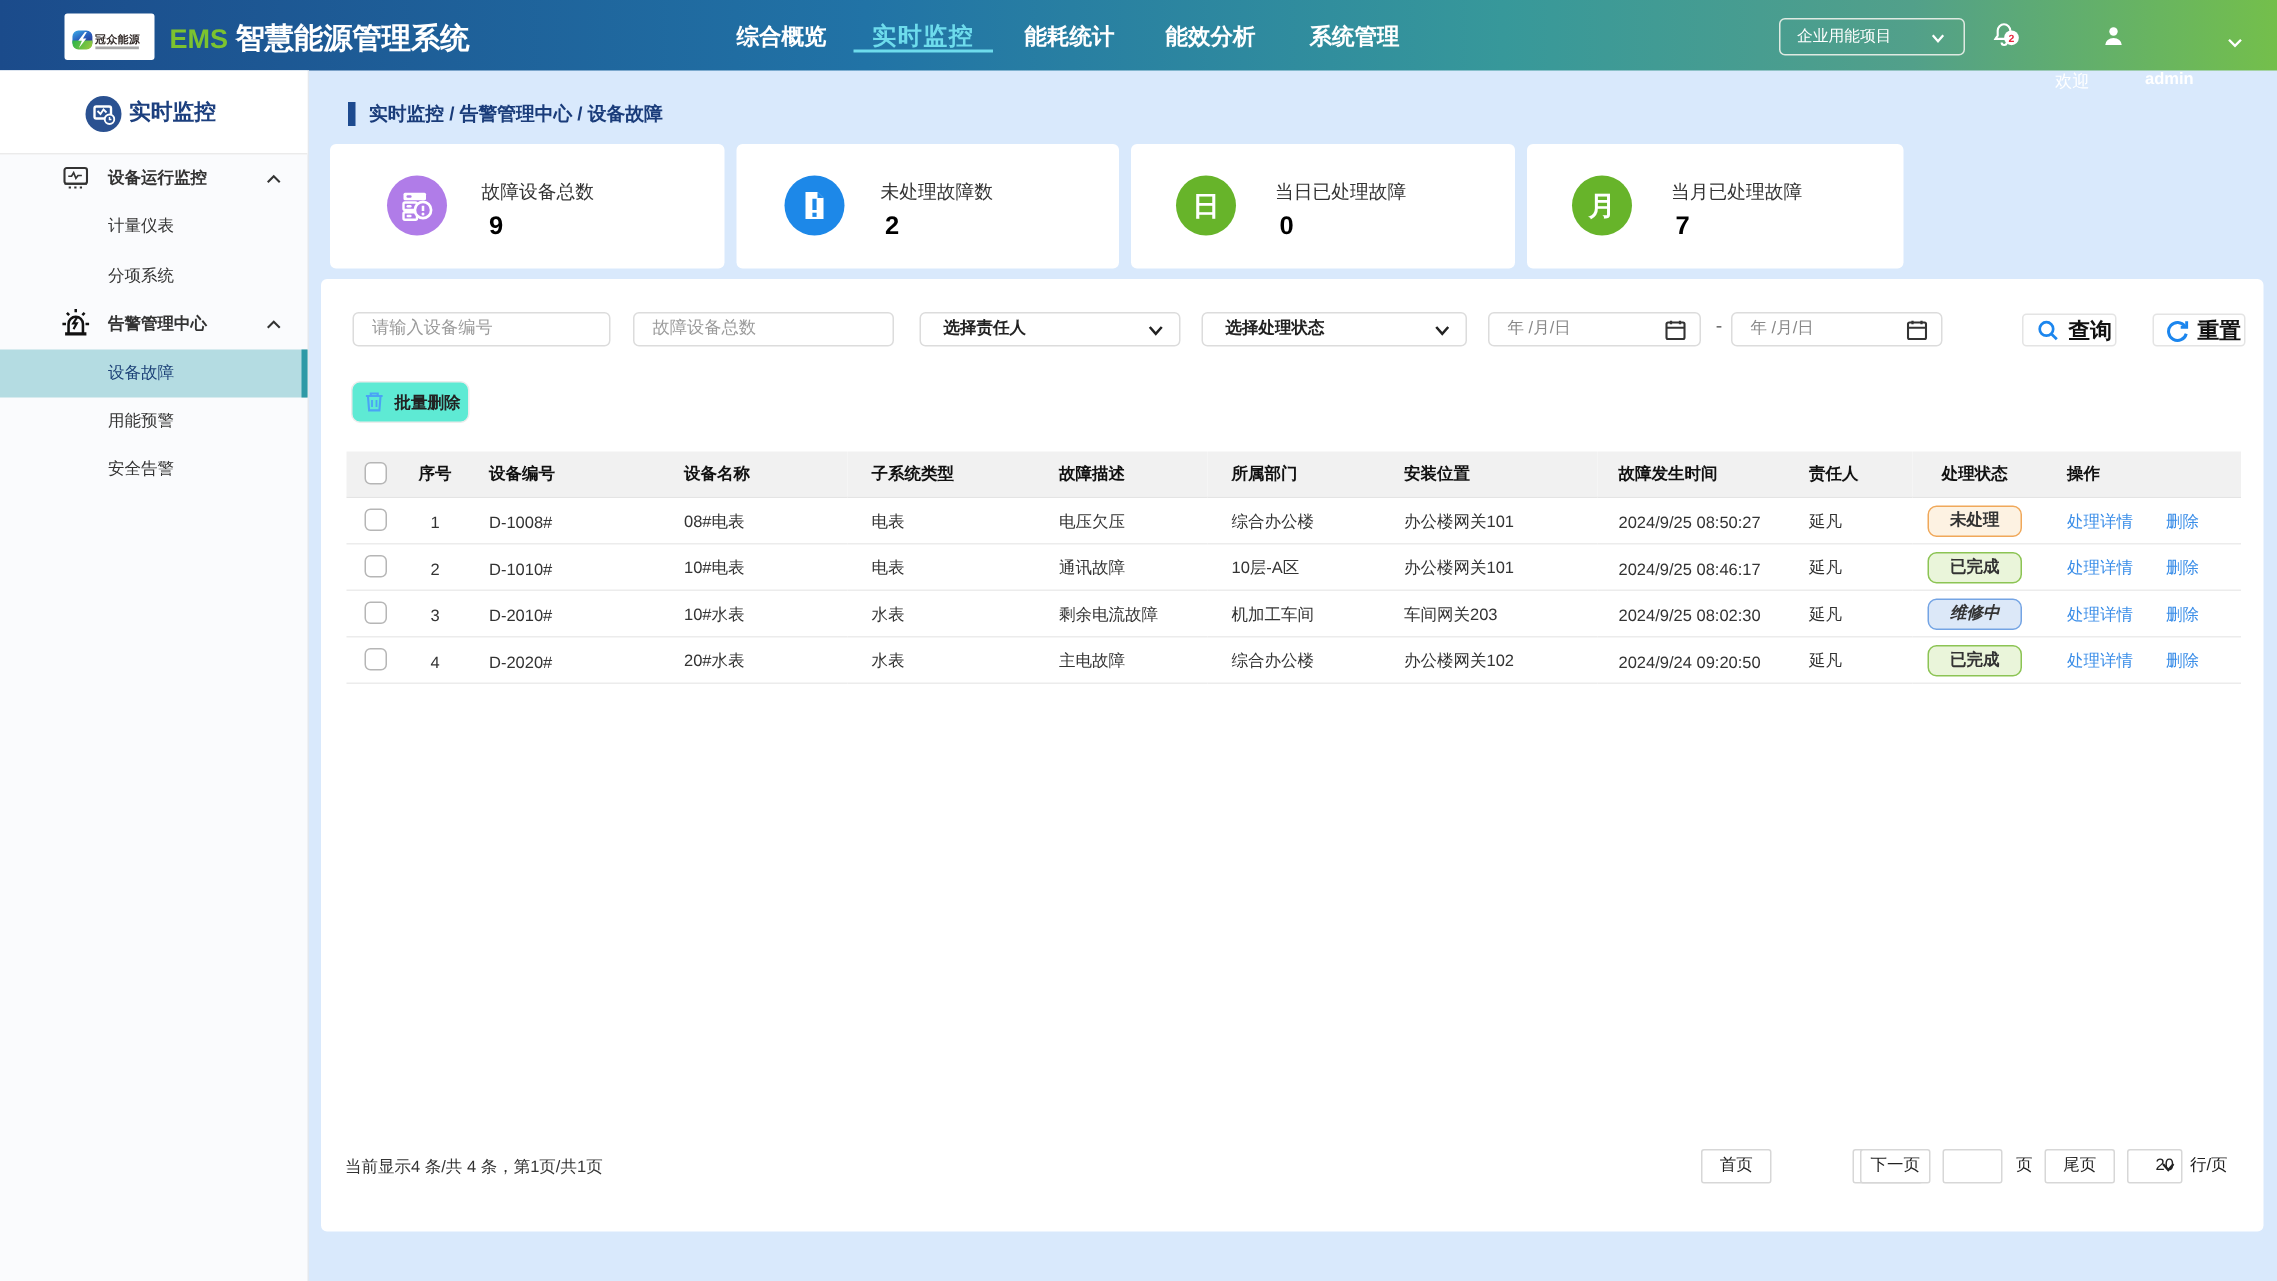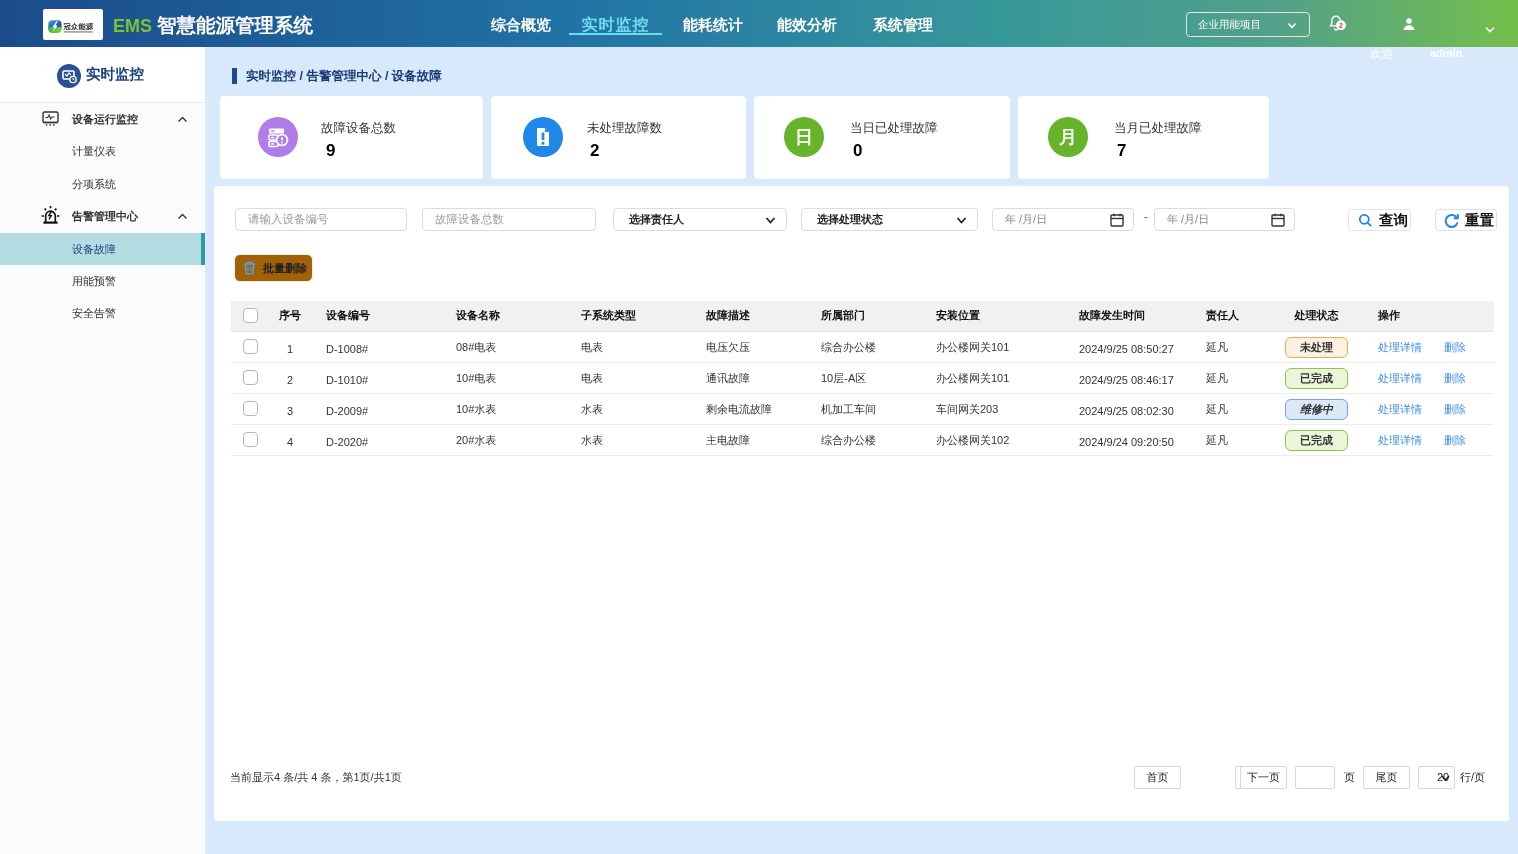--- a/index.html
+++ b/index.html
@@ -64,21 +64,21 @@
 .panel { position:absolute; left:214px; top:186px; width:1295px; height:635px; background:#fff; border-radius:4px; }
 .fi { position:absolute; border:1px solid #dcdcdc; border-radius:4px; background:#fff; height:23px; top:21.5px; font-size:11.5px; }
 .fi.ph { color:#9b9b9b; line-height:21px; padding-left:12px; }
 .fi.sel2 { color:#222; font-size:11px; font-weight:bold; line-height:21px; padding-left:15px; }
 .fi .dar { position:absolute; right:10px; top:7px; }
 .dateph { color:#888; font-size:11px !important; line-height:21px; padding-left:12px; }
 .cal { position:absolute; right:9px; top:4px; }
 .fbtn { position:absolute; top:23px; height:22px; border:1px solid #e4e4e4; border-radius:3px; background:#fff; display:flex; align-items:center; font-size:14.5px; font-weight:bold; color:#111; }
 .dash { position:absolute; left:926px; top:23px; width:12px; text-align:center; color:#666; font-size:13px;}
 
-.batch { position:absolute; left:20px; top:68px; width:79px; height:28px; border:1px solid #ececec; border-radius:6px; background:#a16207; display:flex; align-items:center; font-size:11px; font-weight:bold; color:#222; }
+.batch { position:absolute; left:20px; top:68px; width:79px; height:28px; border:1px solid #ececec; border-radius:6px; background:#5eead4; display:flex; align-items:center; font-size:11px; font-weight:bold; color:#222; }
 .batch svg { margin-left:8px; margin-right:7px; }
 
 table.grid { position:absolute; left:17px; top:115px; width:1263px; border-collapse:collapse; table-layout:fixed; }
 table.grid th { background:#f1f1f1; height:30px; font-size:11px; color:#111; text-align:left; font-weight:bold; padding:0 0 0 16px; border-bottom:1px solid #e4e4e4; }
 table.grid td { height:31px; font-size:11px; color:#333; text-align:left; padding:0 7px 7px 16px; padding-right:0; border-bottom:1px solid #ececec; background:#fff; vertical-align:bottom; }
 table.grid th.cc, table.grid td.cc { text-align:center; padding:0; vertical-align:middle; }
 table.grid td.ct { text-align:center; padding:0 0 7px 0; vertical-align:bottom; }
 table.grid th.op, table.grid td.op { padding-left:20px;margin-top:31px; }
 .cbx { display:inline-block; width:15px; height:15px; border:1px solid #b6b6b6; border-radius:4px; background:#fff; vertical-align:middle; }
 .pill { position:relative; top:1px; display:inline-block; width:63px; height:21px; line-height:19px; border-radius:6px; text-align:center; font-size:11px; color:#333; font-weight:bold; }
@@ -357,21 +357,21 @@
       <td>10层-A区</td>
           <td>办公楼网关101</td>
           <td style="padding-left:14px;">2024/9/25 08:46:17</td>
           <td>延凡</td>
       <td class="cc"><span class="pill grn">已完成</span></td>
       <td class="op"><span class="lnk">处理详情</span><span class="lnk d">删除</span></td>
     </tr>
     <tr>
       <td class="cc"><span class="cbx"></span></td>
       <td class="ct">3</td>
-          <td>D-2009#</td>
+          <td>D-2010#</td>
           <td>10#水表</td>
           <td>水表</td>
           <td>剩余电流故障</td>
       <td>机加工车间</td>
           <td>车间网关203</td>
           <td style="padding-left:14px;">2024/9/25 08:02:30</td>
           <td>延凡</td>
       <td class="cc"><span class="pill blu">维修中</span></td>
       <td class="op"><span class="lnk">处理详情</span><span class="lnk d">删除</span></td>
     </tr>

